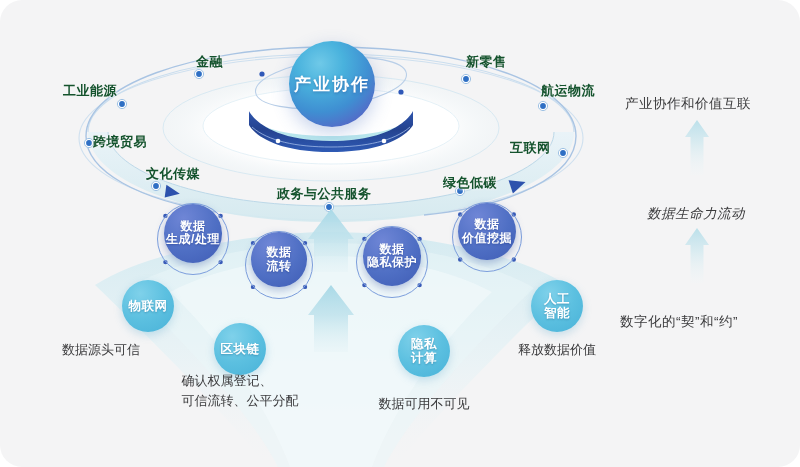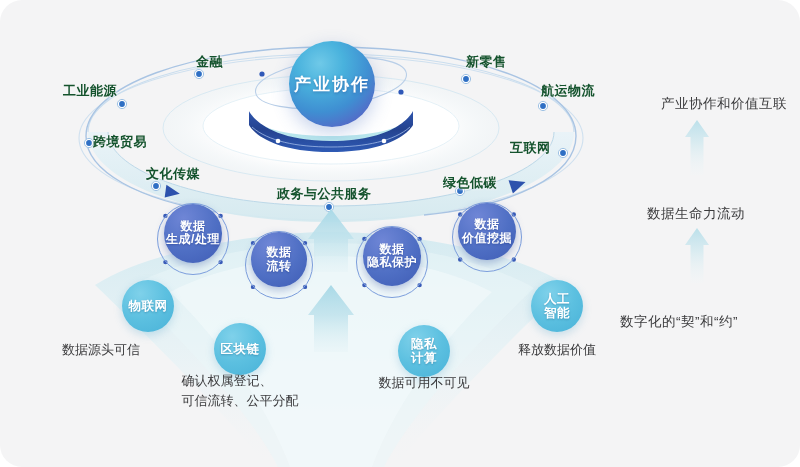--- a/index.html
+++ b/index.html
@@ -312,26 +312,26 @@
         <b><span>物联网</span></b>
       </div>
       <div class="cap" style="left: 0px; top: 340px; width: 100%; text-align: left; transform: translateX(101px);"><div style="transform: translateX(-50%); display: inline-block;"><div>数据源头可信</div></div></div>
       <div class="tcircle" style="left: 214px; top: 323px; width: 52px; height: 52px;">
         <b><span>区块链</span></b>
       </div>
       <div class="cap" style="left: 0px; top: 371px; width: 100%; text-align: left; transform: translateX(240px);"><div style="transform: translateX(-50%); display: inline-block;"><div>确认权属登记、</div><div>可信流转、公平分配</div></div></div>
       <div class="tcircle" style="left: 398px; top: 325px; width: 52px; height: 52px;">
         <b><span>隐私</span><br><span>计算</span></b>
       </div>
-      <div class="cap" style="left: 0px; top: 373px; width: 100%; text-align: left; transform: translateX(424px);"><div style="transform: translateX(-50%); display: inline-block;"><div>数据可用不可见</div></div></div>
+      <div class="cap" style="left: 0px; top: 373px; width: 100%; text-align: left; transform: translateX(424px);"><div style="transform: translateX(-50%); display: inline-block; margin-top: 21px;"><div>数据可用不可见</div></div></div>
       <div class="tcircle" style="left: 531px; top: 280px; width: 52px; height: 52px;">
         <b><span>人工</span><br><span>智能</span></b>
       </div>
       <div class="cap" style="left: 0px; top: 340px; width: 100%; text-align: left; transform: translateX(557px);"><div style="transform: translateX(-50%); display: inline-block;"><div>释放数据价值</div></div></div>
     </div>
 
   <div id="legend-texts">
-      <div class="legend-text" style="left: 625px; top: 95px; margin-left: 36px;">产业协作和价值互联</div>
-      <div class="legend-text" style="left: 647px; top: 205px;">数据生命力流动</div>
+      <div class="legend-text" style="left: 625px; top: 95px;">产业协作和价值互联</div>
+      <div class="legend-text" style="left: 647px; top: 205px; font-style: italic;">数据生命力流动</div>
       <div class="legend-text" style="left: 620px; top: 313px;">数字化的“契”和“约”</div>
     </div>
 
 </div>
 
 </body></html>

